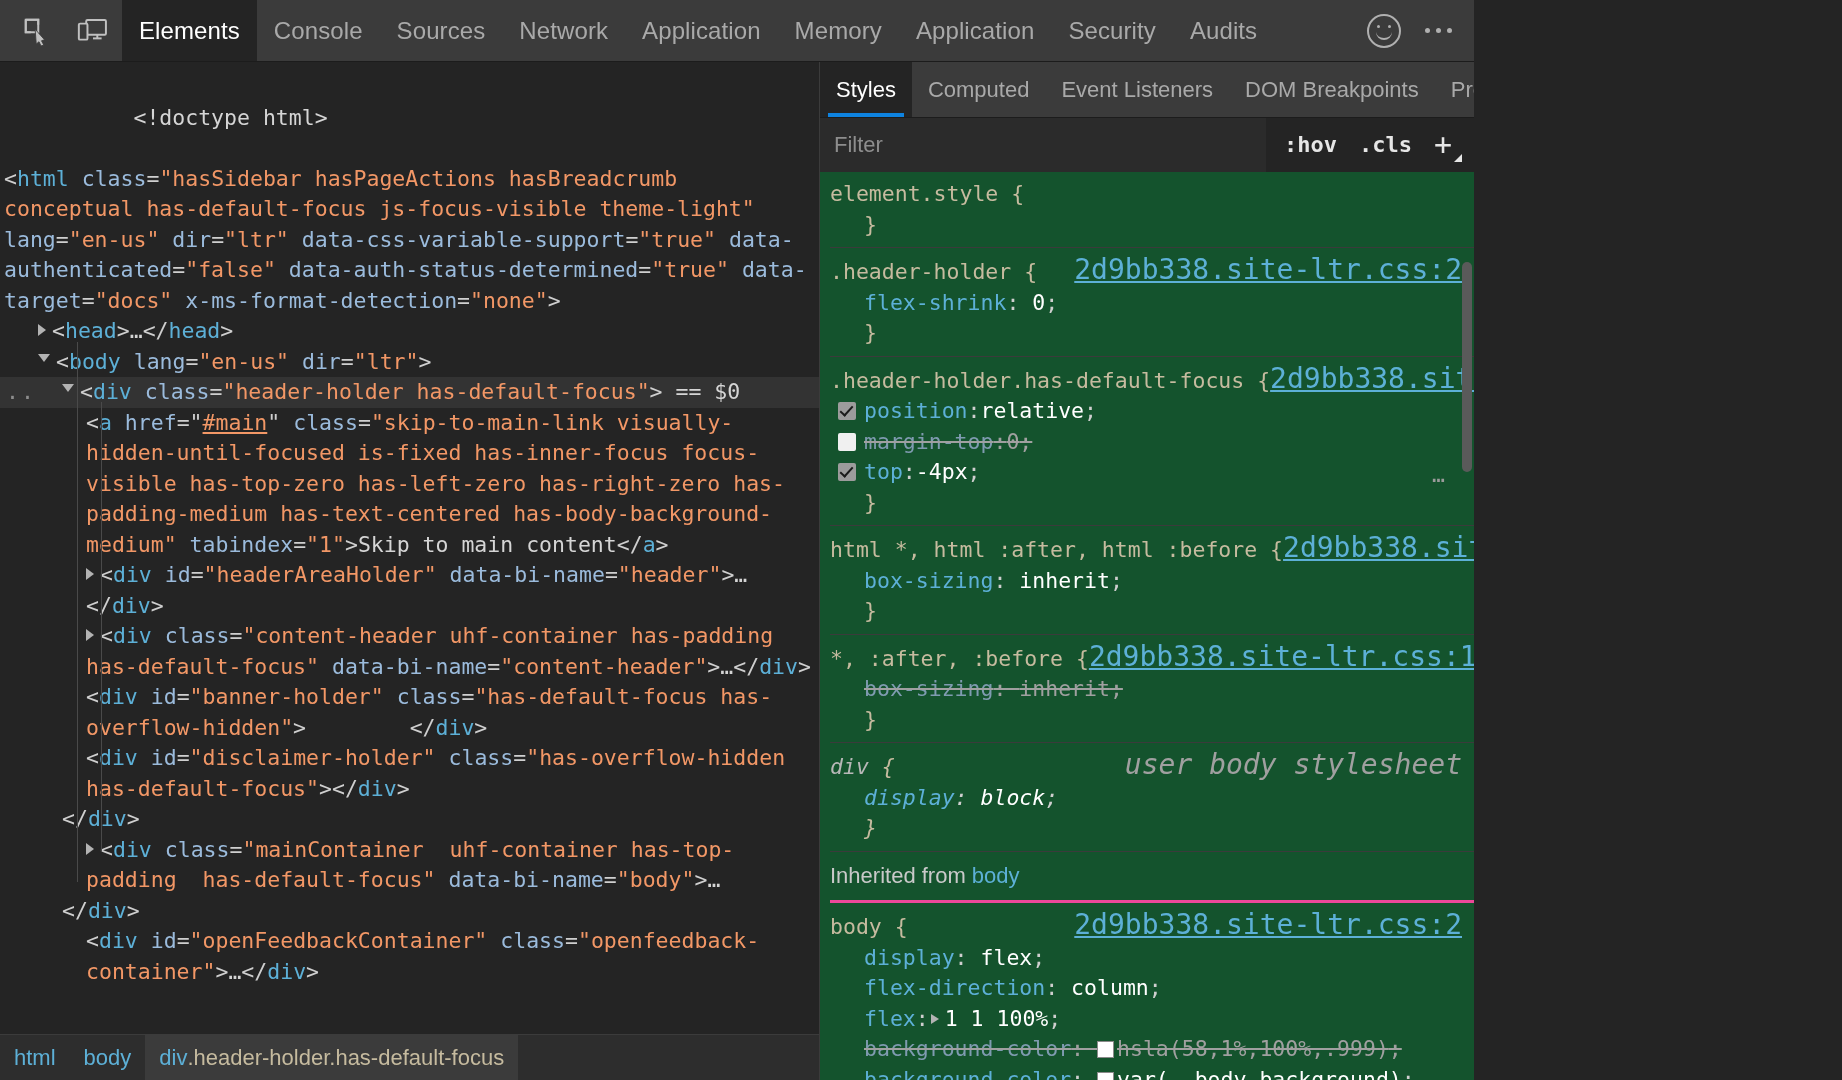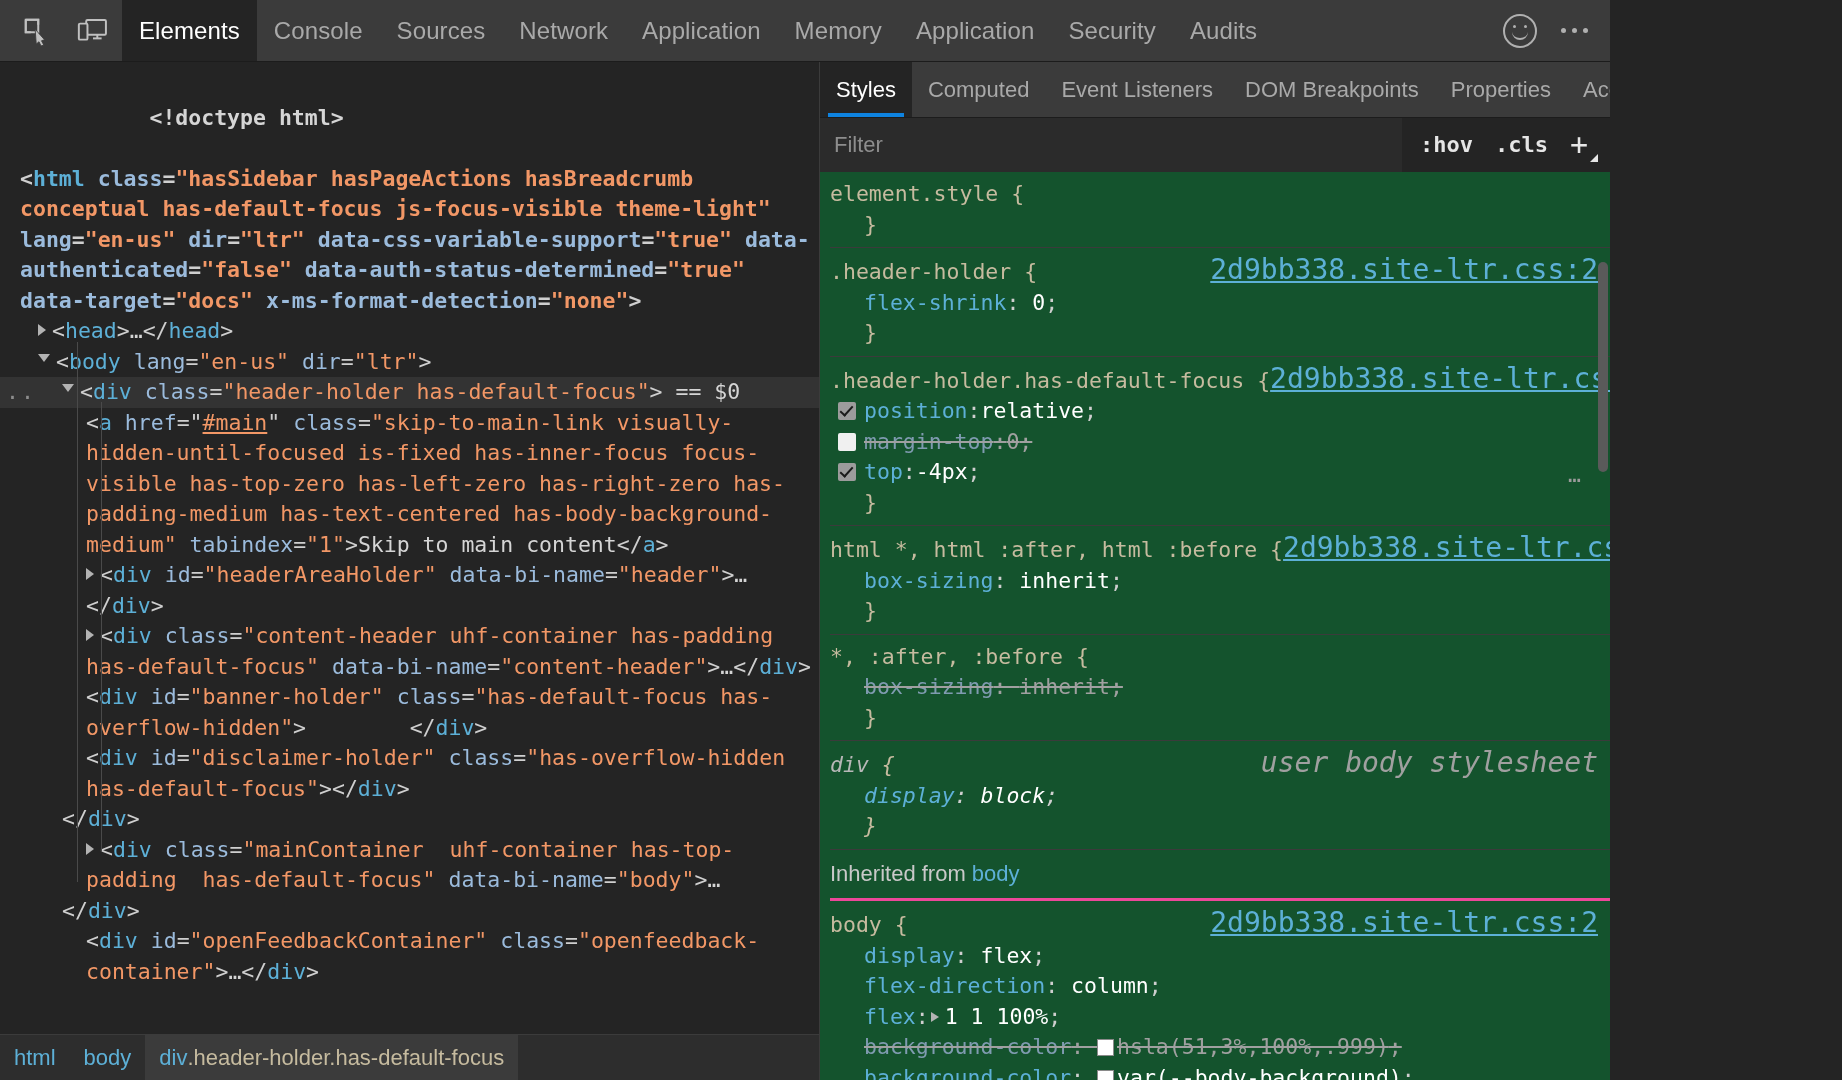--- a/index.html
+++ b/index.html
@@ -4,21 +4,21 @@
 <style>
   * { box-sizing: border-box; }
   html, body {
     margin: 0; padding: 0;
     width: 1842px; height: 1080px;
     overflow: hidden;
     background: #242424;
     font-family: "Liberation Sans", sans-serif;
   }
   #app {
-    width: 1610px; height: 1080px;
+    width: 1474px; height: 1080px;
     display: flex; flex-direction: column;
     background: #242424;
   }
 
   
   .toolbar {
     height: 62px; flex: 0 0 62px;
     background: #3b3b3b;
     border-bottom: 1px solid #1c1c1c;
     display: flex; align-items: stretch;
@@ -79,21 +79,21 @@
     overflow: hidden;
     padding: 10px 0 0 0;
     font-family: "DejaVu Sans Mono", monospace;
     font-size: 21.5px;
     line-height: 30.5px;
     color: #d5d5d5;
     position: relative;
   }
   .dom-row { padding: 0 6px 0 0; white-space: pre-wrap; word-break: break-word; }
   .dom-row.sel { background: #333333; }
-  .ind0 { padding-left: 20px; font-weight: bold; }
+  .ind0 { padding-left: 4px; }
   .ind1 { padding-left: 38px; }
   .ind2 { padding-left: 62px; }
   .ind3 { padding-left: 86px; }
   .tag    { color: #5db0d7; }
   .attr   { color: #9bbbdc; }
   .val    { color: #f29766; }
   .punct  { color: #cfcfcf; }
   .txt    { color: #d5d5d5; }
   .link   { color: #f29766; text-decoration: underline; }
   .eq     { color: #cfcfcf; }
@@ -468,20 +468,21 @@
             <span class="origin">2d9bb338.site-ltr.css:2</span>
           </div>
           <div class="decl"><span class="prop">box-sizing</span><span class="punct">: </span><span class="pval">inherit</span><span class="punct">;</span></div>
           <div class="decl"><span class="brace">}</span></div>
         </div>
 
         <div class="rule">
           <div class="sel-line">
             <span class="selector">*, :after, :before</span>
               <span class="brace">&nbsp;{</span>
+            <span class="origin">2d9bb338.site-ltr.css:1</span>
           </div>
           <div class="decl inactive"><span class="prop">box-sizing</span><span>: </span><span class="pval">inherit</span><span>;</span></div>
           <div class="decl"><span class="brace">}</span></div>
         </div>
 
         <div class="rule">
           <div class="sel-line">
             <span class="selector ua">div</span>
               <span class="brace" style="font-style:italic;">&nbsp;{</span>
             <span class="origin ua-label">user body stylesheet</span>
@@ -497,21 +498,21 @@
 
         <div class="rule">
           <div class="sel-line">
             <span class="selector">body</span>
               <span class="brace">&nbsp;{</span>
             <span class="origin">2d9bb338.site-ltr.css:2</span>
           </div>
           <div class="decl"><span class="prop">display</span><span class="punct">: </span><span class="pval">flex</span><span class="punct">;</span></div>
           <div class="decl"><span class="prop">flex-direction</span><span class="punct">: </span><span class="pval">column</span><span class="punct">;</span></div>
           <div class="decl"><span class="prop">flex</span><span class="punct">:</span><span class="tri-sm"></span><span class="pval">1 1 100%</span><span class="punct">;</span></div>
-          <div class="decl inactive"><span class="prop">background-color</span><span>: </span><span class="swatch" style="background:#ffffff;"></span><span class="pval">hsla(51,3%,100%,.999)</span><span>;</span></div>
+          <div class="decl inactive"><span class="prop">background-color</span><span>: </span><span class="swatch" style="background:#ffffff;"></span><span class="pval">hsla(58,1%,100%,.999)</span><span>;</span></div>
           <div class="decl"><span class="prop">background-color</span><span class="punct">: </span><span class="swatch" style="background:#ffffff;"></span><span class="pval">var(--body-background)</span><span class="punct">;</span></div>
 
         </div>
       </div>
 
       <div class="scroll-thumb" style="top:200px; height:210px;"></div>
     </div>
   </div>
 </div>
 

